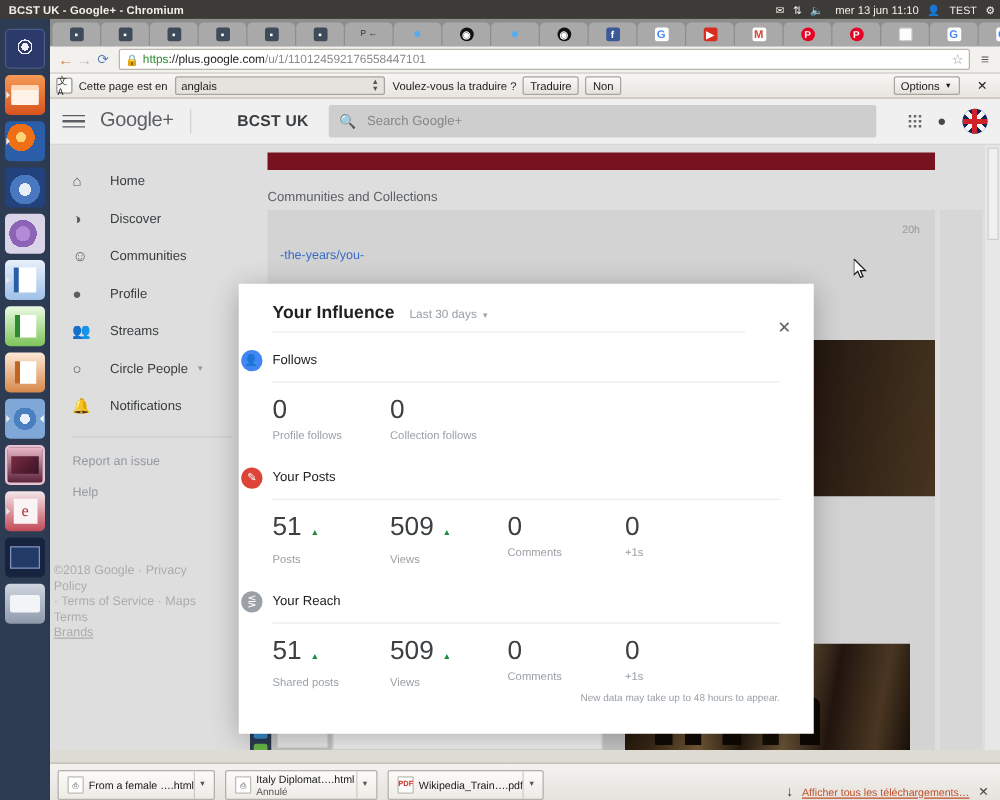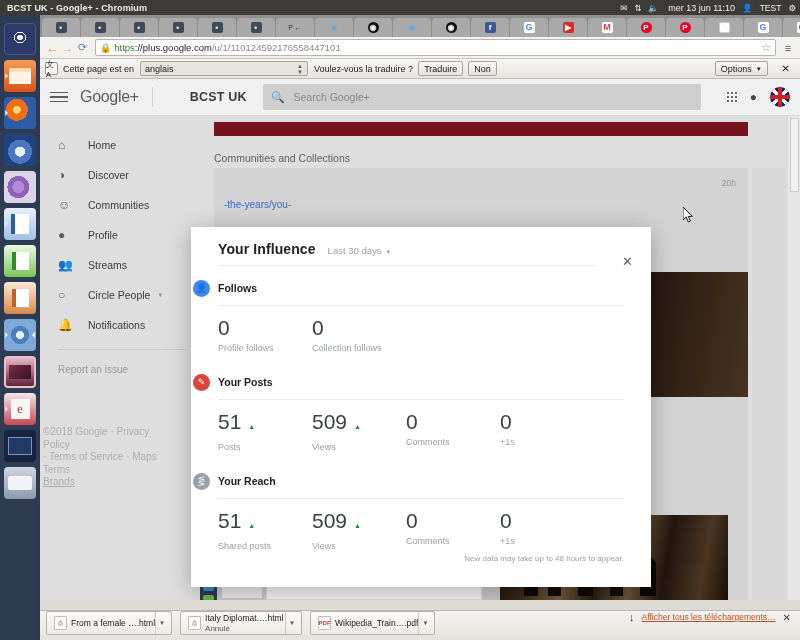--- a/index.html
+++ b/index.html
@@ -188,34 +188,34 @@
   .range-sel .car { margin-left: 5px; font-size: 7px; }
   .head-rule { position: absolute; left: 27px; right: 55px; top: 38px; height: 1px; background: #ececec; }
   .modal-close { position: absolute; right: 18px; top: 28px; font-size: 13px; color: #5f6368; line-height: 1; }
 
   .section { padding: 0 27px; margin-top: 6px; }
   .sec-head { display: flex; align-items: center; height: 22px; position: relative; }
   .sec-icon {
     position: absolute; left: -25px; width: 17px; height: 17px; border-radius: 50%;
     display: flex; align-items: center; justify-content: center; color: #fff; font-size: 9px;
   }
-  .sec-name { font-size: 10.5px; color: #202124; font-weight: bold; }
+  .sec-name { font-size: 10.5px; color: #202124; font-weight: normal; }
   .sec-rule { height: 1px; background: #ececec; margin-top: 6px; }
   .stats { display: flex; padding-top: 11px; }
   .stat { width: 94px; }
   .stat .val { font-size: 21px; color: #3c4043; font-weight: 300; line-height: 22px; display: flex; align-items: flex-start; }
   .stat .up { font-size: 7px; color: #1e8e3e; margin-left: 7px; margin-top: 5px; }
   .stat .lbl { font-size: 9px; color: #9aa0a6; margin-top: 4px; }
   .foot-note { position: absolute; right: 27px; bottom: 24px; font-size: 8px; color: #9aa0a6; }
 
   
   .shelf {
     position: absolute; left: 0; bottom: 0; width: 760px; height: 30px;
     background: linear-gradient(#f4f2ef,#e6e3de); border-top: 1px solid #bdb9b3;
-    display: flex; align-items: flex-start; padding: 0 6px; z-index: 40;
+    display: flex; align-items: flex-end; padding: 0 6px; z-index: 40;
   }
   .dl-item {
     height: 24px; min-width: 122px; background: linear-gradient(#fcfbfa,#eeebe6);
     border: 1px solid #b5b0a9; border-radius: 2px; display: flex; align-items: center;
     margin-right: 8px; padding: 0 3px; font-size: 8.5px; color: #1a1a1a;
   }
   .dl-icon { width: 13px; height: 14px; background: #fff; border: 1px solid #c0bbb4; border-radius: 1px;
      margin: 0 4px; font-size: 6px; display:flex;align-items:center;justify-content:center; flex:0 0 auto;}
   .dl-icon.pdf { color: #c6352a; font-weight: bold; }
   .dl-txt { flex: 1; line-height: 10px; }
@@ -446,20 +446,21 @@
             <span class="nicon">○</span>
             <span class="nlabel">Circle People</span>
             <span class="caret">▾</span>
           </div>
           <div class="nav-item">
             <span class="nicon">🔔</span>
             <span class="nlabel">Notifications</span>
           </div>
           <div class="nav-sep"></div>
           <div class="nav-sub">Report an issue</div>
+          <div class="nav-sub">Help</div>
           <div class="gfooter">
             <div>©2018 Google · Privacy Policy</div>
             <div>· Terms of Service · Maps</div>
             <div>Terms</div>
             <div class="brands">Brands</div>
           </div>
         </div>
 
         <div class="gmain">
           <div class="redbar"></div>

